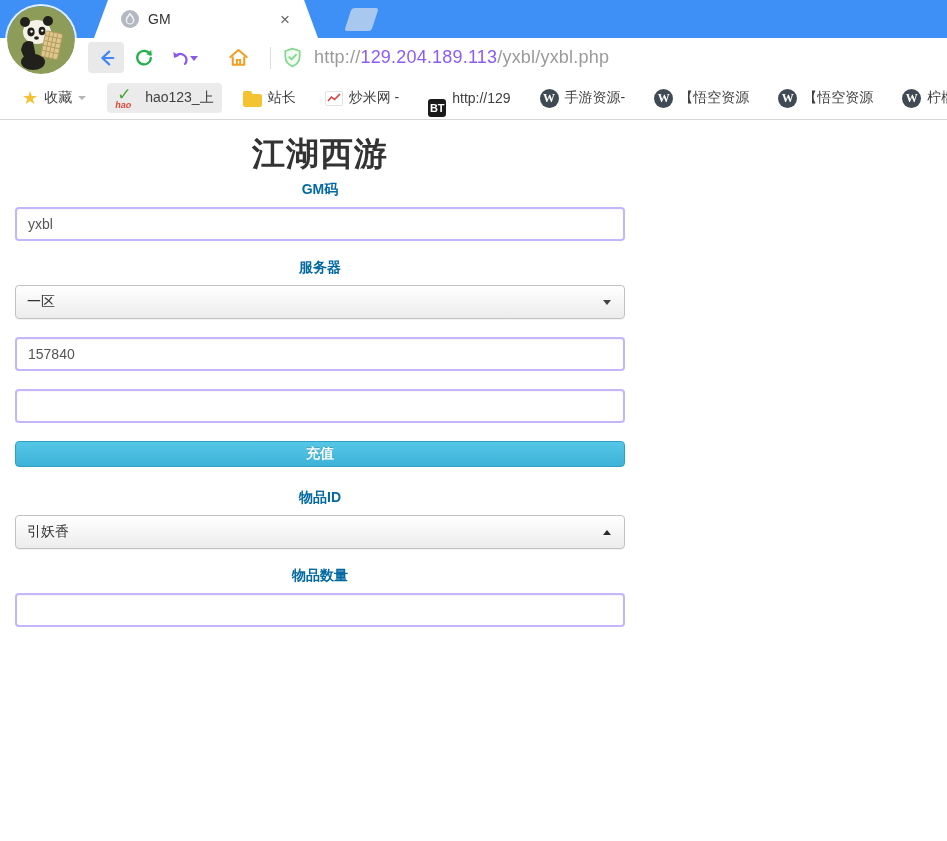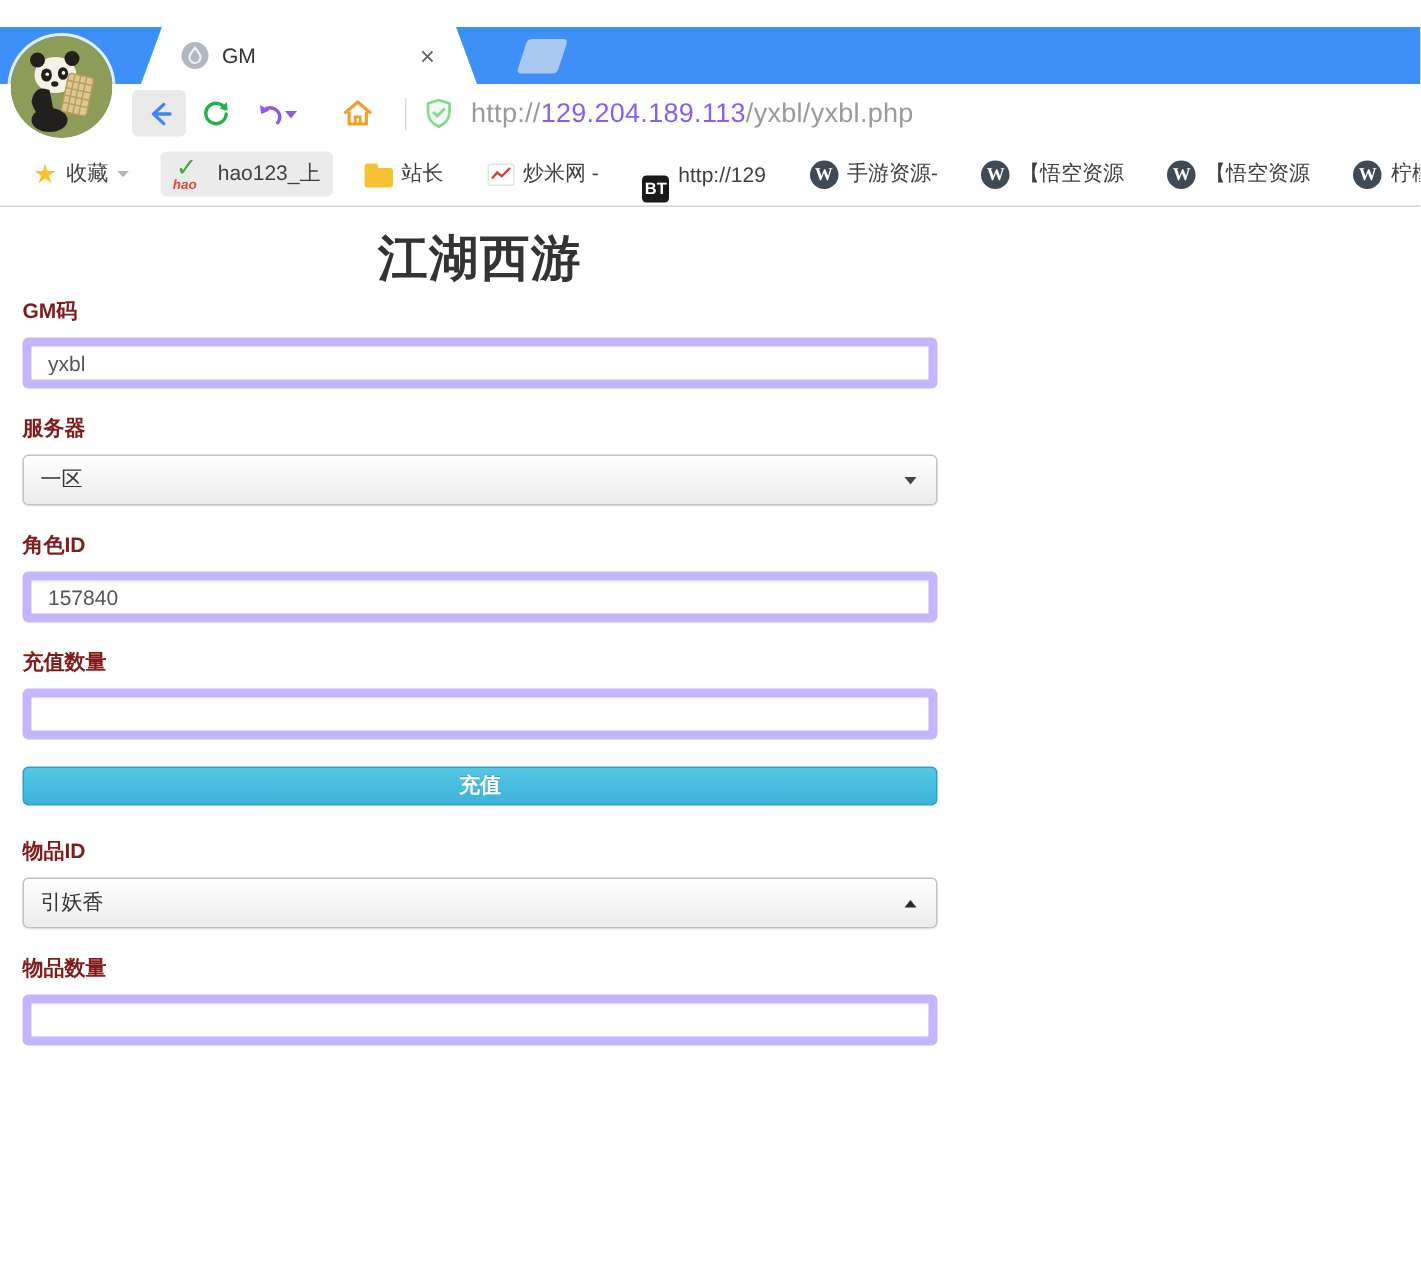--- a/index.html
+++ b/index.html
@@ -1,20 +1,20 @@
 <!DOCTYPE html>
 <html><head>
 <meta charset="utf-8">
 <style>
   * { box-sizing: border-box; }
   html, body { margin: 0; padding: 0; background: #fff; width: 947px; height: 841px; overflow: hidden;
     font-family: "Liberation Sans", "DejaVu Sans", sans-serif; }
 
   
-  .titlebar { position: relative; height: 38px; background: #3e90f7; margin-top: 18px; }
+  .titlebar { position: relative; height: 38px; background: #3e90f7; }
   .avatar { position: absolute; left: 7px; top: 6px; width: 68px; height: 68px; border-radius: 50%;
     overflow: hidden; z-index: 30; box-shadow: 0 0 0 2px rgba(255,255,255,0.85); }
   .tab { position: absolute; left: 94px; top: 0; width: 224px; height: 38px; background: #fff;
     clip-path: polygon(14px 0, calc(100% - 14px) 0, 100% 100%, 0 100%);
     display: flex; align-items: center; padding: 0 24px 0 26px; }
   .tab-title { font-size: 14px; color: #333; margin-left: 8px; flex: 1; }
   .tab-close { font-size: 17px; color: #666; line-height: 1; padding: 2px 4px; cursor: pointer; }
   .newtab-btn { position: absolute; left: 348px; top: 8px; width: 27px; height: 23px;
     background: #a9c8f0; transform: skewX(-18deg); border-radius: 3px; cursor: pointer; }
 
@@ -53,23 +53,23 @@
     font-size: 11px; font-weight: bold; display: flex; align-items: center; justify-content: center; margin-top: 20px; }
   .wp-ic { width: 19px; height: 19px; border-radius: 50%; background: #3f4a54; color: #fff;
     font-size: 12px; font-weight: bold; display: flex; align-items: center; justify-content: center;
     font-family: "Liberation Serif", serif; }
 
   
   .content { background: #fff; height: 720px; }
   .container { width: 640px; padding: 0 15px; }
   .page-title { font-size: 33px; font-weight: 600; color: #333; text-align: center;
     margin: 12px 0 4px 0; letter-spacing: 1px; }
-  .ctl-label { display: block; text-align: left; font-weight: bold; font-size: 14px; color: #7f1d1d;
+  .ctl-label { display: block; text-align: center; font-weight: bold; font-size: 14px; color: #0369a1;
     margin: 0 0 8px 0; }
-  .txt { display: block; width: 100%; height: 34px; padding: 6px 11px; border: 6px solid #c4b5fd;
+  .txt { display: block; width: 100%; height: 34px; padding: 6px 11px; border: 2px solid #c4b5fd;
     border-radius: 4px; font-size: 14px; color: #555; margin: 0 0 18px 0; background: #fff; outline: none;
     font-family: "Liberation Sans", "DejaVu Sans", sans-serif; box-shadow: inset 0 1px 1px rgba(0,0,0,0.045); }
   .sel { position: relative; height: 34px; border: 1px solid #c2c2c2; border-radius: 4px;
     background: linear-gradient(#ffffff, #ececec); display: flex; align-items: center;
     padding: 0 26px 0 11px; font-size: 14px; color: #333; margin: 0 0 18px 0; cursor: pointer;
     box-shadow: 0 1px 1px rgba(0,0,0,0.05); }
   .sel-caret-down { position: absolute; right: 13px; top: 14px; width: 0; height: 0;
     border-left: 4.5px solid transparent; border-right: 4.5px solid transparent; border-top: 5px solid #444; }
   .sel-caret-up { position: absolute; right: 13px; top: 14px; width: 0; height: 0;
     border-left: 4.5px solid transparent; border-right: 4.5px solid transparent; border-bottom: 5px solid #2b2b2b; }
@@ -203,24 +203,22 @@
 
     <label class="ctl-label">GM码</label>
     <input class="txt" type="text" value="yxbl" style="">
 
     <label class="ctl-label">服务器</label>
     <div class="sel">
       <span>一区</span>
       <span class="sel-caret-down"></span>
     </div>
 
-    <label class="ctl-label">角色ID</label>
     <input class="txt" type="text" value="157840" style="">
 
-    <label class="ctl-label">充值数量</label>
     <input class="txt" type="text" value="" style="">
 
     <button class="btn-info">充值</button>
 
     <label class="ctl-label">物品ID</label>
     <div class="sel">
       <span>引妖香</span>
       <span class="sel-caret-up"></span>
     </div>
 

